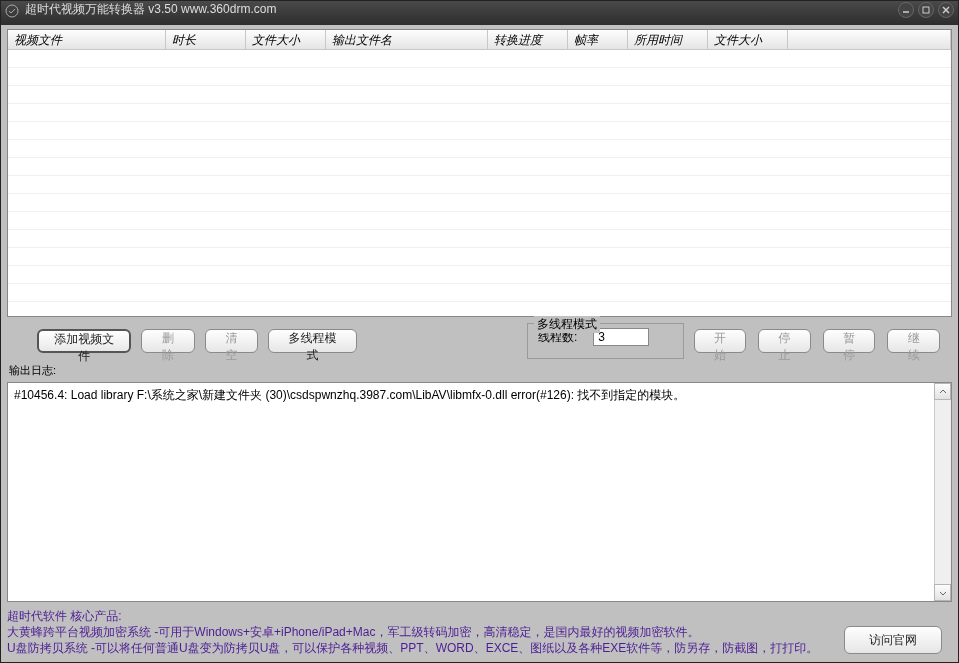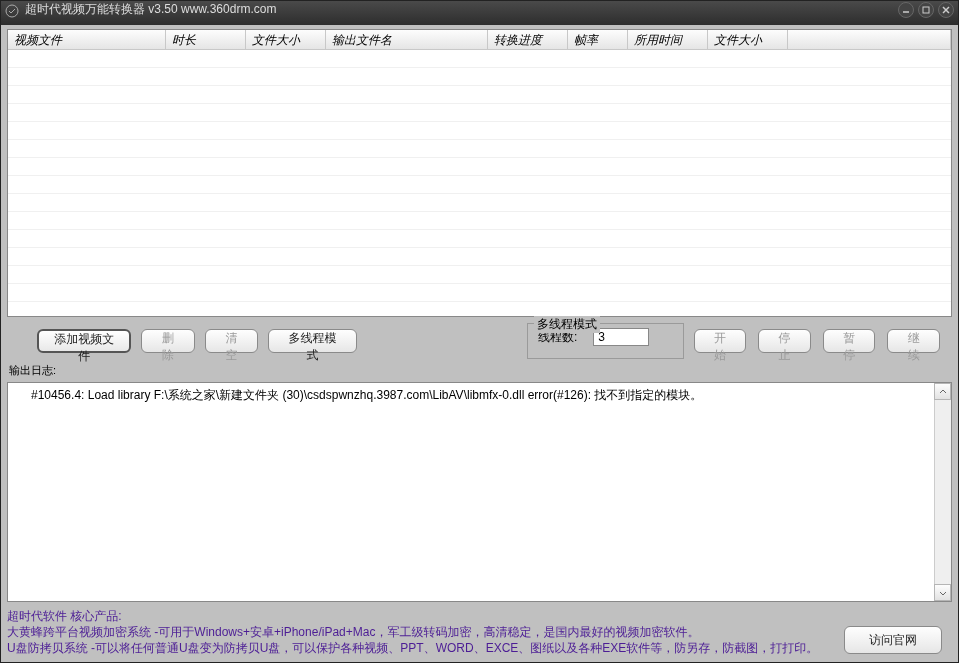--- a/index.html
+++ b/index.html
@@ -129,21 +129,21 @@
       <div class="right-btns">
         <button class="btn disabled">开始</button>
         <button class="btn disabled">停止</button>
         <button class="btn disabled">暂停</button>
         <button class="btn disabled">继续</button>
       </div>
     </div>
 
     <div class="log-label">输出日志:</div>
     <div class="log-area">
-      <div style="padding-right:20px;margin-left:17px;">#10456.4: Load library F:\系统之家\新建文件夹 (30)\csdspwnzhq.3987.com\LibAV\libmfx-0.dll error(#126): 找不到指定的模块。</div>
+      <div style="padding-right:20px;">#10456.4: Load library F:\系统之家\新建文件夹 (30)\csdspwnzhq.3987.com\LibAV\libmfx-0.dll error(#126): 找不到指定的模块。</div>
       <div class="scrollbar-track"></div>
       <div class="scroll-up">
           <svg width="8" height="8" viewBox="0 0 8 8">
             <path d="M1 5l3-3 3 3" fill="none" stroke="#666" stroke-width="1"></path>
           </svg>
         </div>
       <div class="scroll-down">
           <svg width="8" height="8" viewBox="0 0 8 8">
             <path d="M1 3l3 3 3-3" fill="none" stroke="#666" stroke-width="1"></path>
           </svg>

